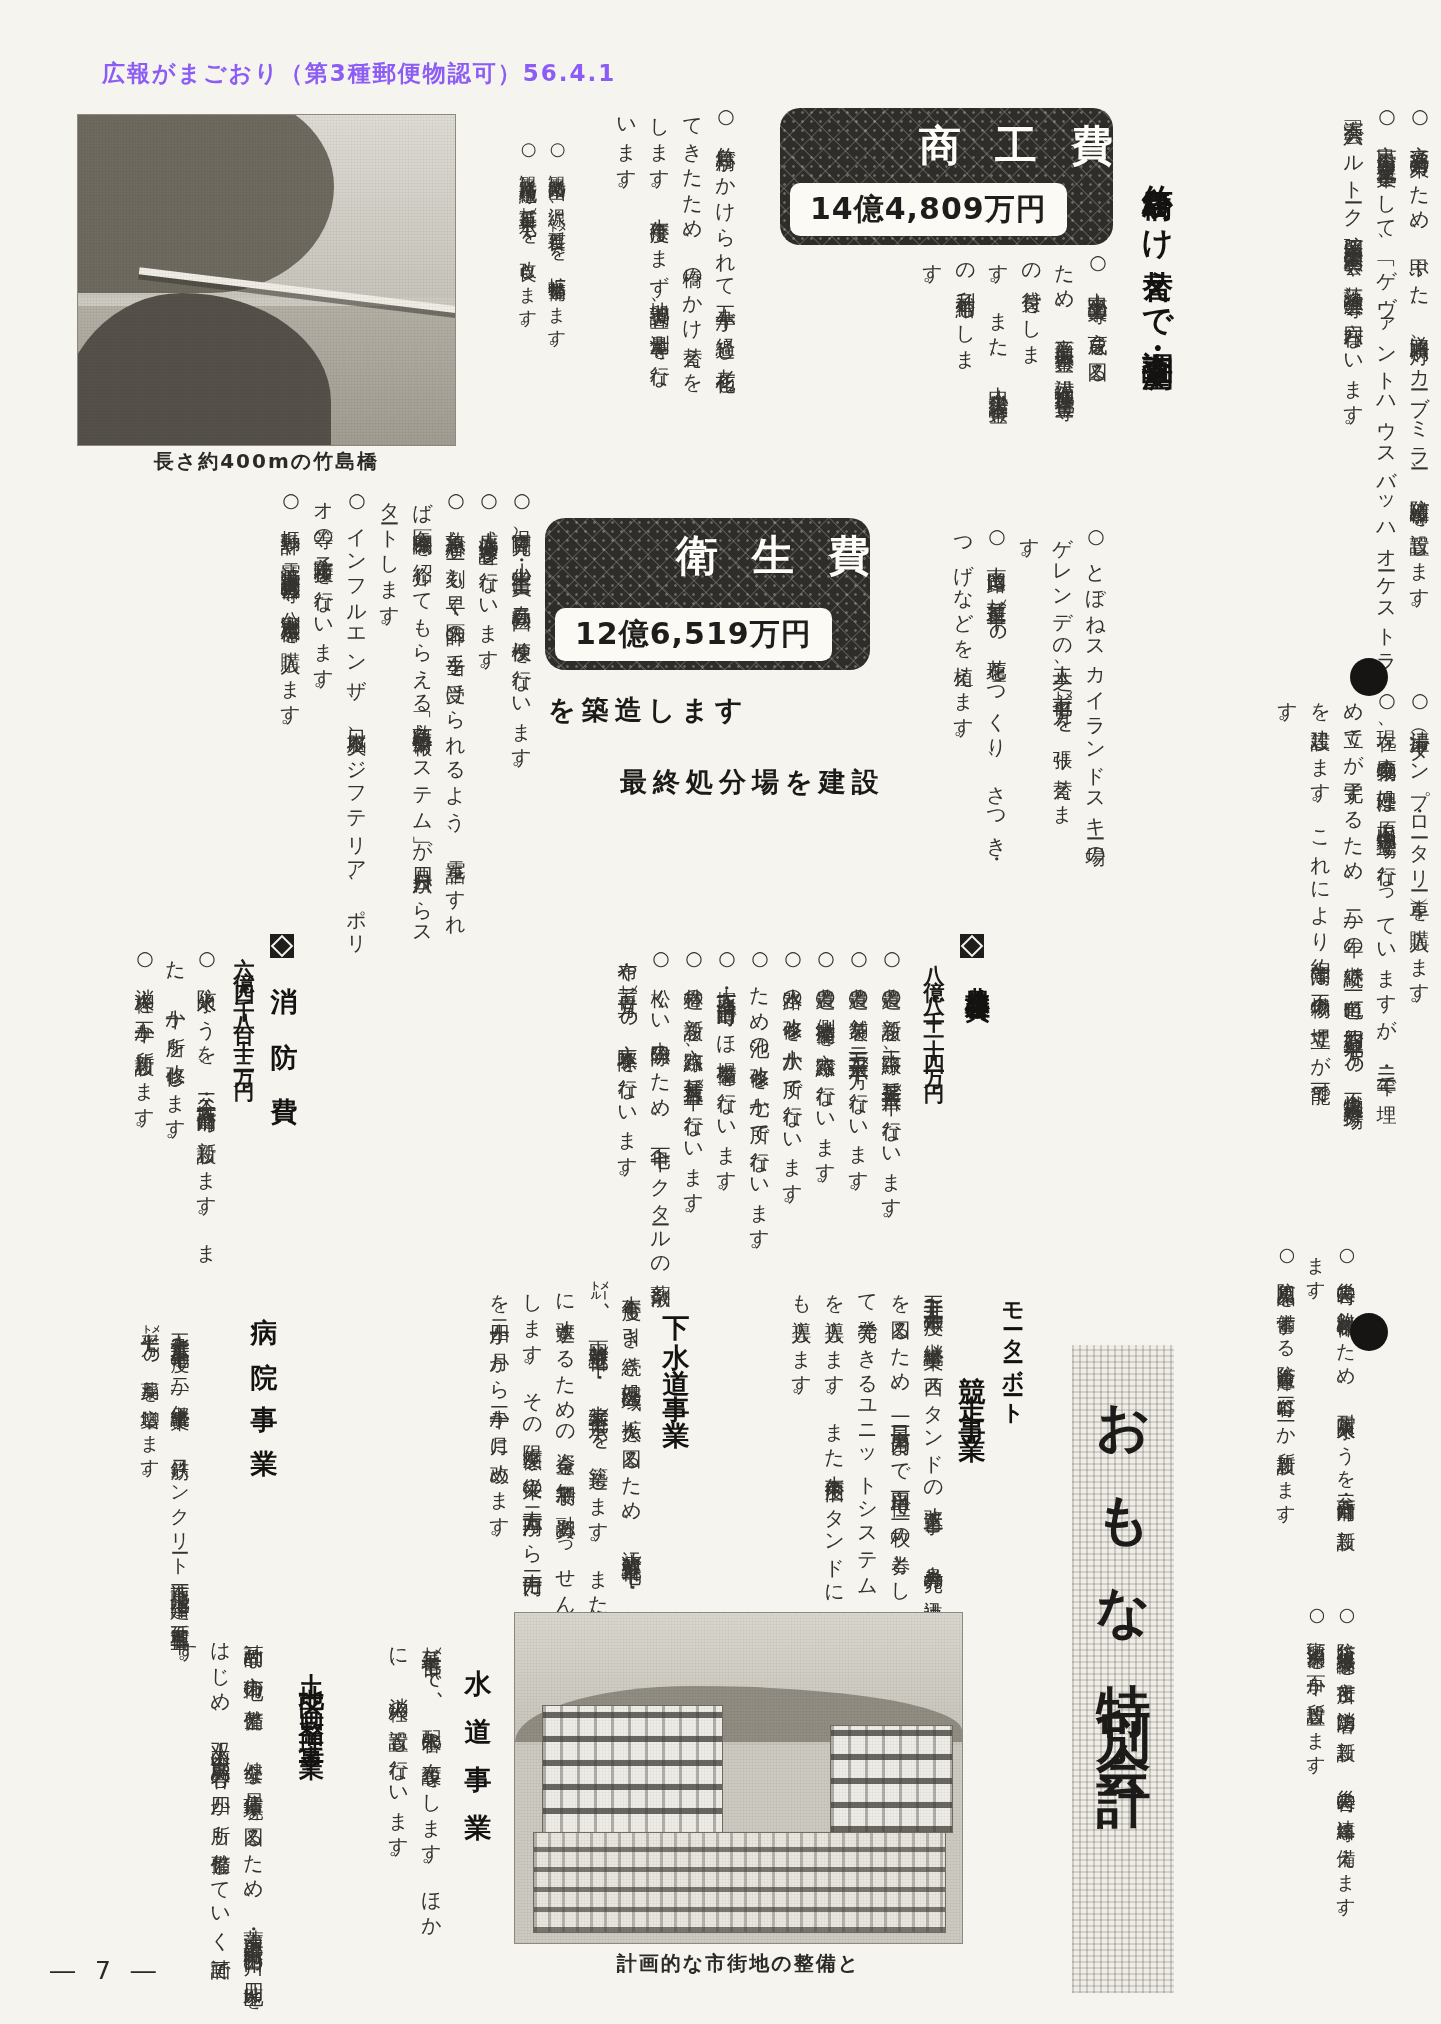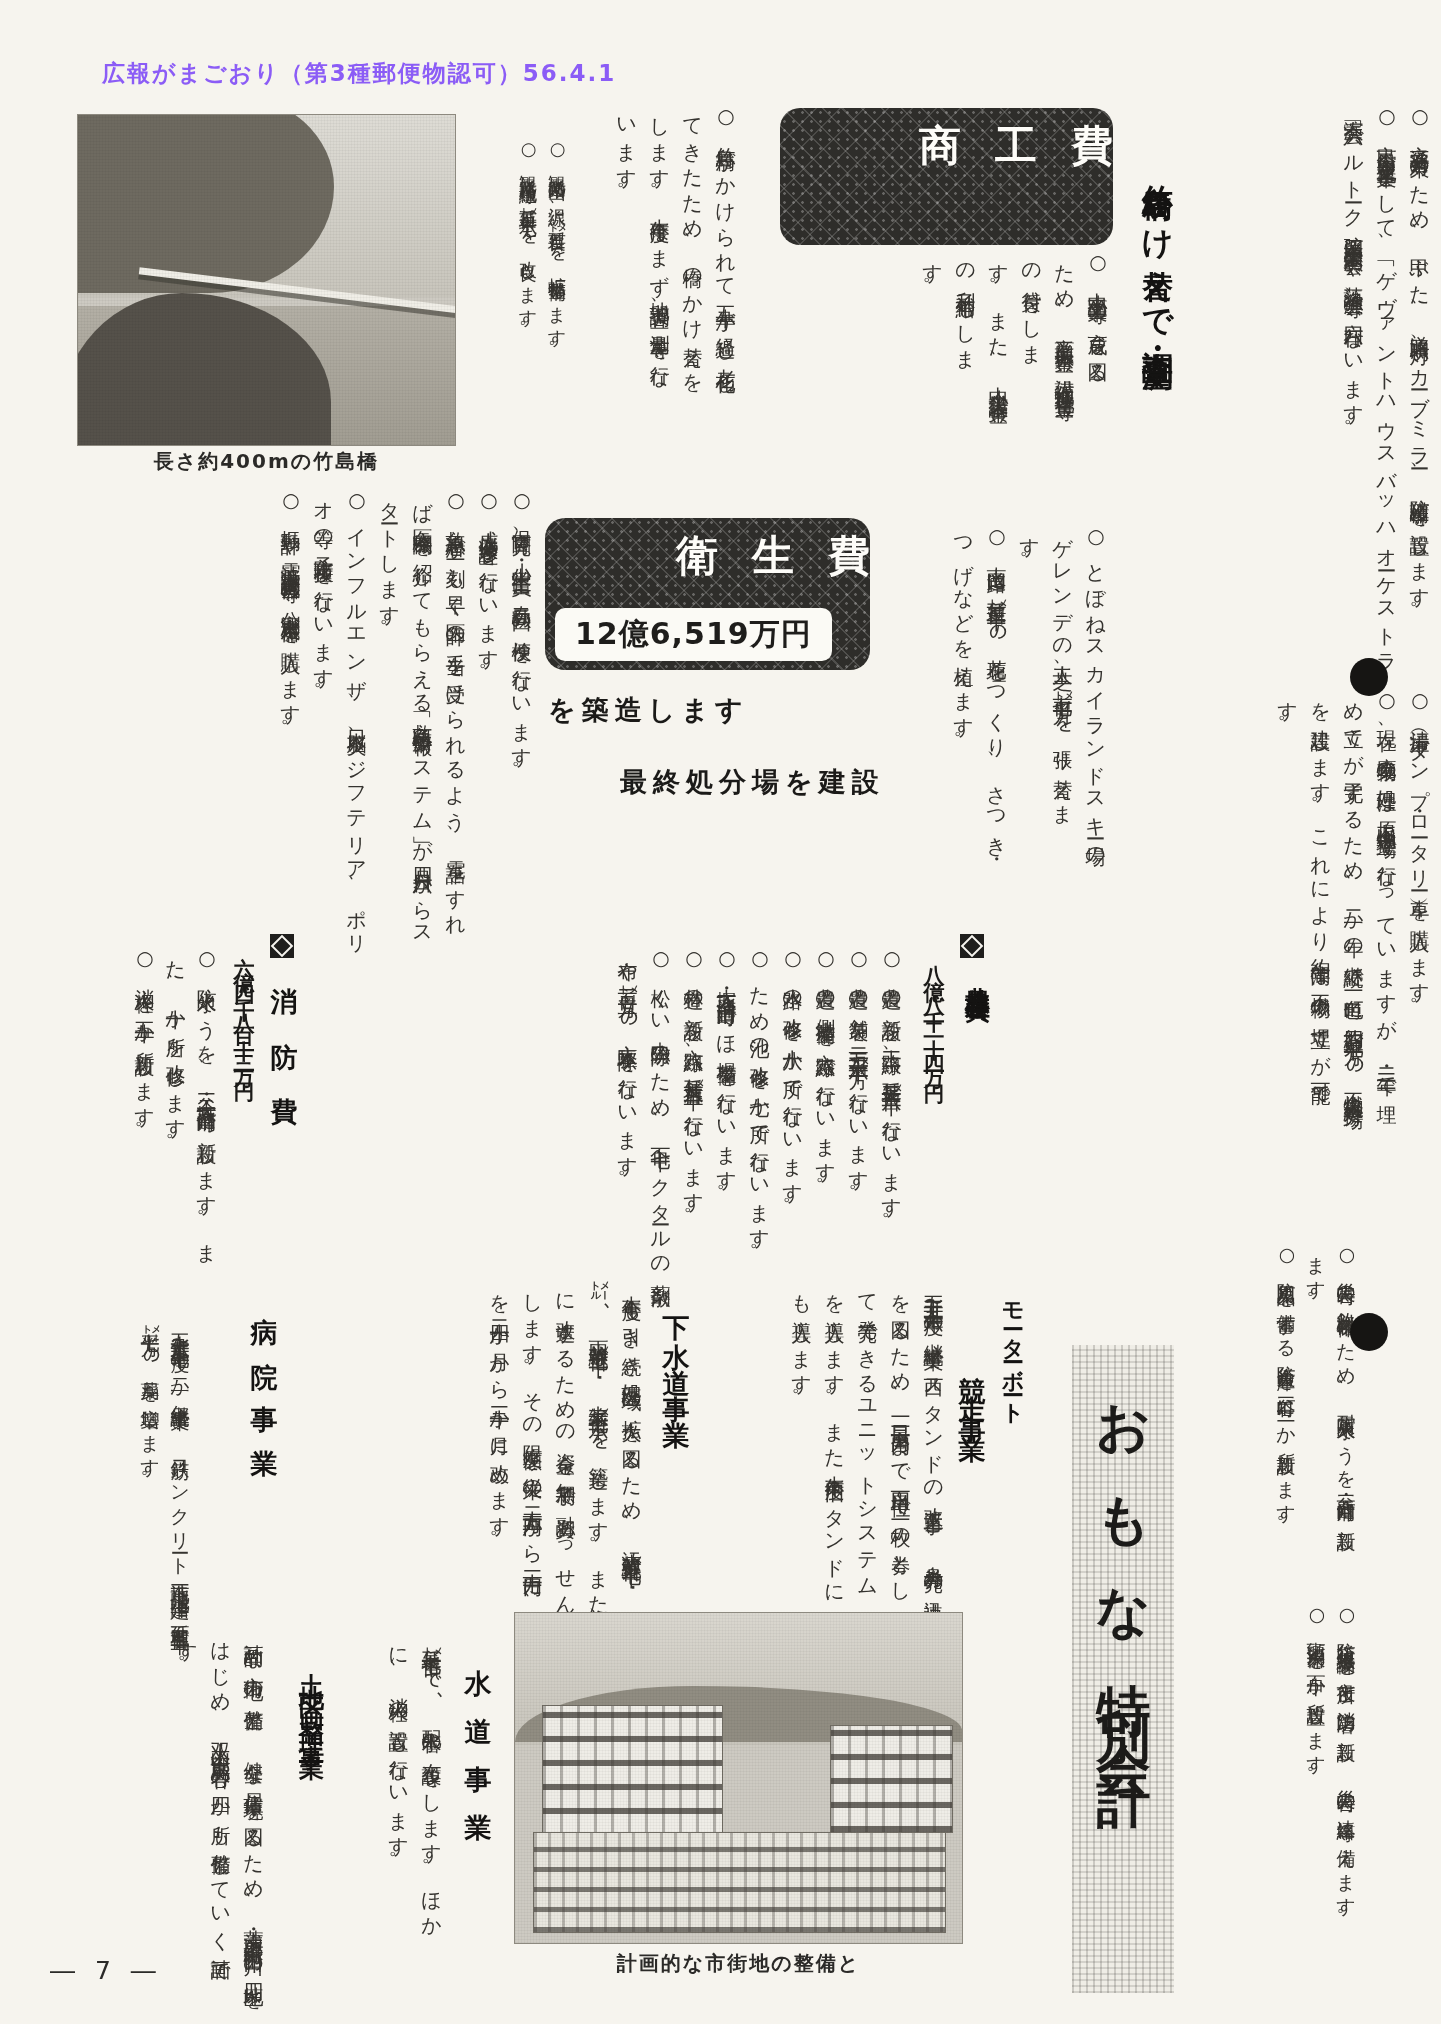--- a/index.html
+++ b/index.html
@@ -97,20 +97,21 @@
 
 <div class="v vtext" style="left:1196px; top:104px; width:240px; height:560px;">
   <div class="vb">○交通安全対策のため、甲ぶた、道路照明灯、カーブミラー、防護柵等を設置します。</div>
   <div class="vb">○市民会館自主文化事業として、「ゲヴァントハウスバッハオーケストラ演奏会」「バルトーク弦楽四重奏団演奏会」や落語独演会等、六回行ないます。</div>
 </div>
 
 <div class="v headline" style="left:1120px; top:160px; width:76px; height:472px;">竹島橋かけ替えで調査・測量</div>
 
 <div class="inkbox" style="left:780px; top:108px; width:333px; height:137px;">
   <div class="inkbox-title">商工費</div>
+  <div class="inkbox-amount">14億4,809万円</div>
 </div>
 
 <div class="v vtext" style="left:748px; top:250px; width:366px; height:142px;">
   <div class="vb">○中小商工業等の育成を図るため、商工業振興資金、設備近代合理化資金等の貸付をします。また、中小企業設備資金の利子補給もします。</div>
 </div>
 
 <div class="v vtext" style="left:576px; top:104px; width:166px; height:290px;">
   <div class="vb">○竹島橋がかけられて五十年が経過し老朽化してきたため、橋のかけ替えをします。本年度はまず地質調査、測量等を行ないます。</div>
 </div>
 

